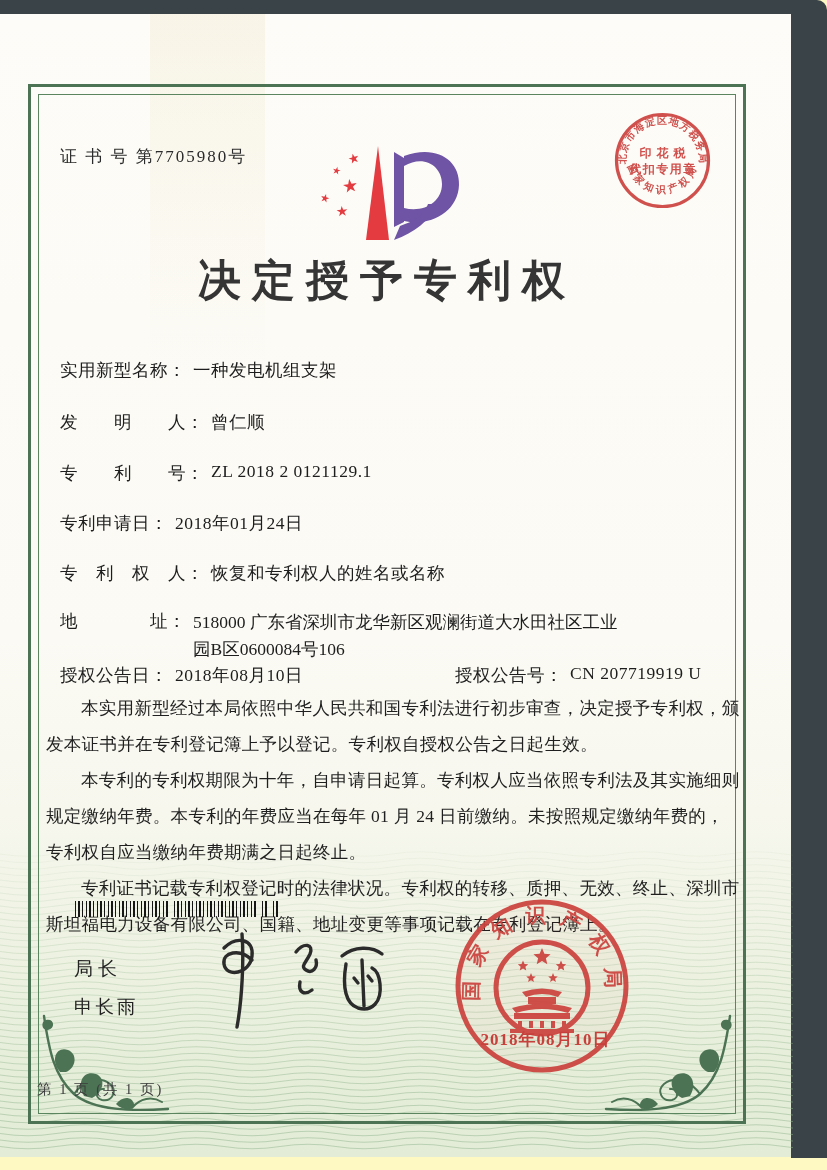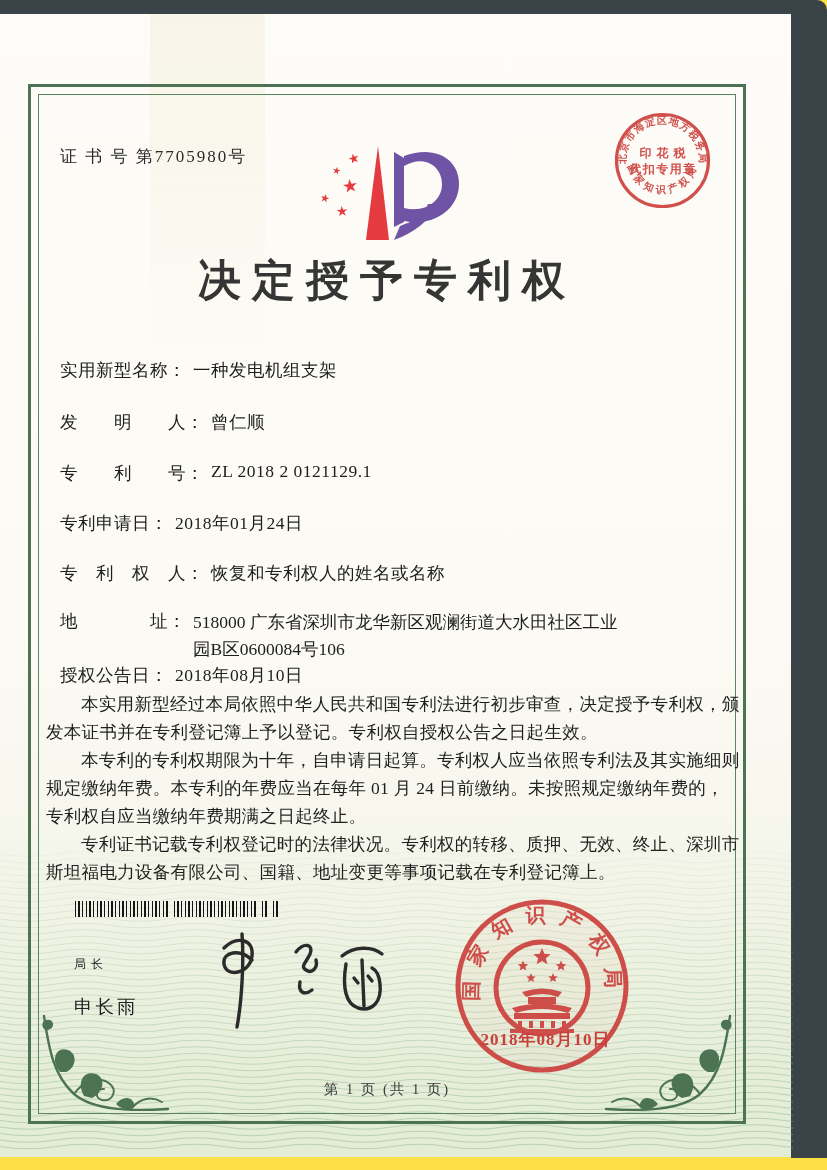--- a/index.html
+++ b/index.html
@@ -1,16 +1,16 @@
 <!DOCTYPE html>
 <html><head>
 <meta charset="utf-8">
 <style>
   html,body{margin:0;padding:0;background:#e9e9e7;}
-  .page{position:relative;width:827px;height:1170px;background:#fde047;overflow:hidden;
+  .page{position:relative;width:827px;height:1170px;background:#fef9c3;overflow:hidden;
         font-family:"Liberation Serif","DejaVu Serif",serif;}
   
   .scan-top{position:absolute;left:0;top:0;width:802px;height:14px;background:#3a4448;}
   .scan-right{position:absolute;left:791px;top:0;width:36px;height:1158px;background:#3a4448;border-top-right-radius:10px;}
   
   .paper{position:absolute;left:0;top:10px;width:793px;height:1147px;
          background:linear-gradient(180deg,#fdfcf8 0%,#fbfaf4 55%,#f7f7ee 70%,#eef2e2 82%,#e6eeda 92%,#e2ecd6 100%);}
   .scan-streak{position:absolute;left:150px;top:14px;width:115px;height:360px;
          background:linear-gradient(180deg,rgba(236,225,188,.28),rgba(236,225,188,0));}
   
@@ -23,39 +23,39 @@
   .star{position:absolute;color:#e43b40;line-height:1;}
   .title{position:absolute;left:37px;top:252px;width:700px;text-align:center;
          font-size:43px;font-weight:bold;color:#353535;letter-spacing:11px;}
   
   .row{position:absolute;left:60px;font-size:17.5px;color:#1d1d1d;white-space:pre;display:flex;}
   .row .lbl{letter-spacing:.5px;}
   .row .val{margin-left:7px;letter-spacing:.5px;}
   .addr-val{margin-left:7px;line-height:27px;white-space:normal;width:505px;}
   .grant2{position:absolute;left:395px;top:0;display:flex;white-space:pre;}
   
-  .body-text{position:absolute;left:46px;top:690px;width:694px;font-size:17.5px;line-height:28px;color:#1f1f1f;}
+  .body-text{position:absolute;left:46px;top:690px;width:694px;font-size:17.5px;line-height:36px;color:#1f1f1f;}
   .body-text p{margin:0;text-indent:2em;letter-spacing:.3px;}
   
   .barcode{position:absolute;left:75px;top:901px;width:204px;height:16px;
            background:repeating-linear-gradient(90deg,#161616 0 1.5px,transparent 1.5px 3px,#161616 3px 5.5px,transparent 5.5px 7.5px,#161616 7.5px 8.5px,transparent 8.5px 11px);}
   
-  .sig-title{position:absolute;left:74px;top:956px;font-size:12px;letter-spacing:5px;color:#222;font-family:Liberation Serif, serif;}
+  .sig-title{position:absolute;left:74px;top:956px;font-size:19px;letter-spacing:5px;color:#222;font-family:Liberation Serif, serif;}
   .sig-name{position:absolute;left:74px;top:994px;font-size:18.5px;letter-spacing:3px;color:#222;font-family:Liberation Mono, monospace;}
   .sig-svg{position:absolute;left:196px;top:930px;}
   
   .seal-svg{position:absolute;left:452px;top:896px;}
   .seal-date{position:absolute;left:458px;top:1028px;width:175px;text-align:center;
              font-size:17px;color:#c8403b;letter-spacing:1px;font-weight:bold;}
   .tax-svg{position:absolute;left:610px;top:108px;}
   
   .flourish-l{position:absolute;left:40px;top:1012px;}
   .flourish-r{position:absolute;left:604px;top:1012px;transform:scaleX(-1);}
   
-  .footer{position:absolute;left:37px;top:1080px;width:700px;text-align:center;
+  .footer{position:absolute;left:37px;top:1080px;width:700px;
           font-size:14.5px;color:#3c3c3c;letter-spacing:2px;}
   svg text{font-family:"Liberation Serif","DejaVu Serif",serif;}
 </style>
 </head>
 <body>
 
 <div class="page">
 
   <div class="paper"></div>
   <div class="scan-streak"></div>
@@ -196,20 +196,24 @@
     <span class="val">恢复和专利权人的姓名或名称</span>
   </div>
   <div class="row" style="top:609px">
     <span class="lbl">地　　　　址：</span>
     <span class="addr-val"><span>518000 广东省深圳市龙华新区观澜街道大水田社区工业</span><br>
       <span>园B区0600084号106</span></span>
   </div>
   <div class="row" style="top:663px;width:680px">
     <span class="lbl">授权公告日：</span>
     <span class="val">2018年08月10日</span>
+    <span class="grant2">
+      <span class="lbl">授权公告号：</span>
+      <span class="val">CN 207719919 U</span>
+    </span>
   </div>
 
   <div class="body-text">
     <p>本实用新型经过本局依照中华人民共和国专利法进行初步审查，决定授予专利权，颁发本证书并在专利登记簿上予以登记。专利权自授权公告之日起生效。</p>
     <p>本专利的专利权期限为十年，自申请日起算。专利权人应当依照专利法及其实施细则规定缴纳年费。本专利的年费应当在每年 01 月 24 日前缴纳。未按照规定缴纳年费的，专利权自应当缴纳年费期满之日起终止。</p>
     <p>专利证书记载专利权登记时的法律状况。专利权的转移、质押、无效、终止、深圳市斯坦福电力设备有限公司、国籍、地址变更等事项记载在专利登记簿上。</p>
   </div>
 
   <div class="barcode"></div>
 

